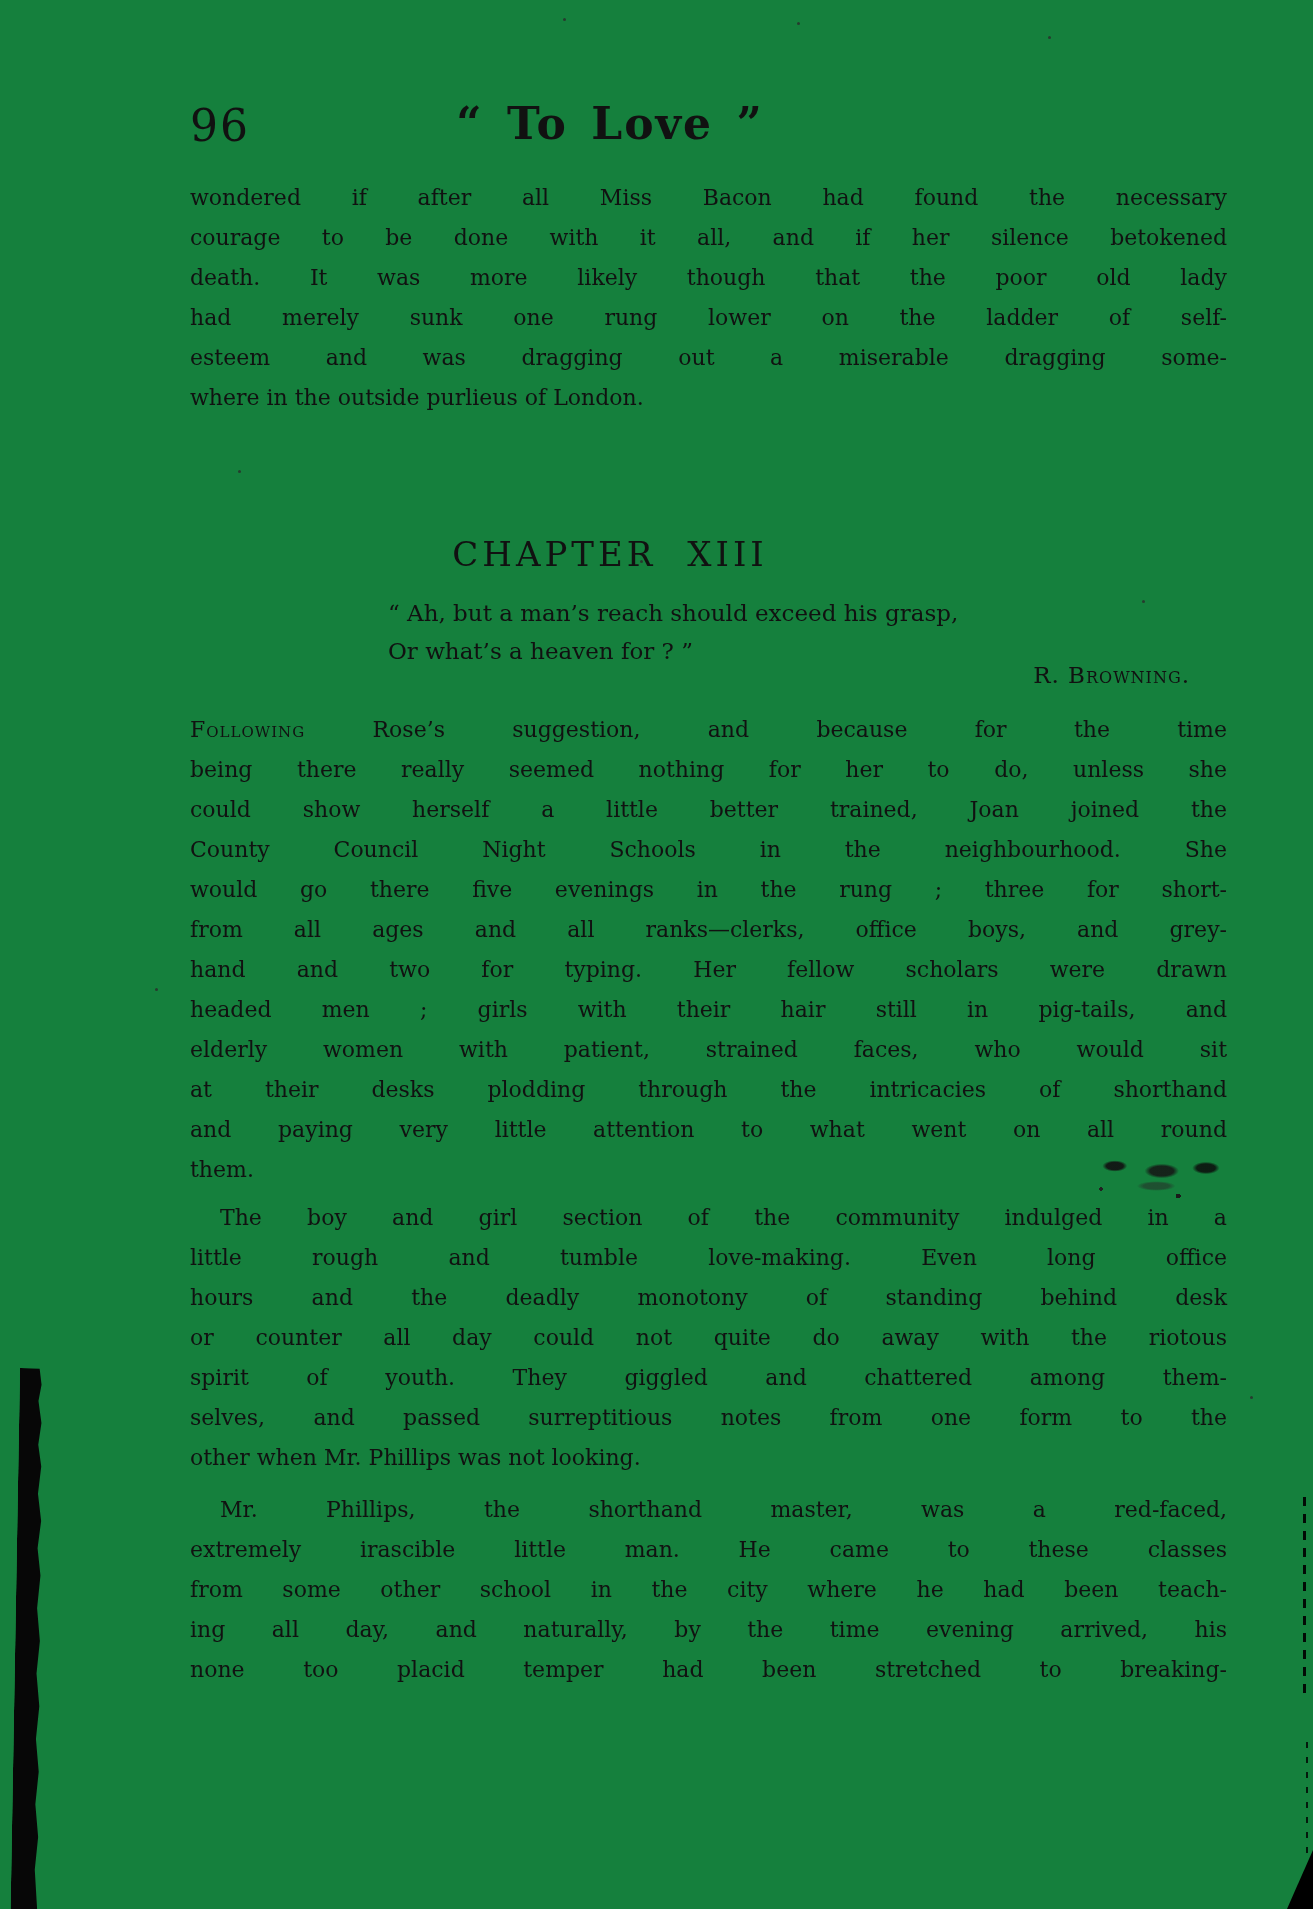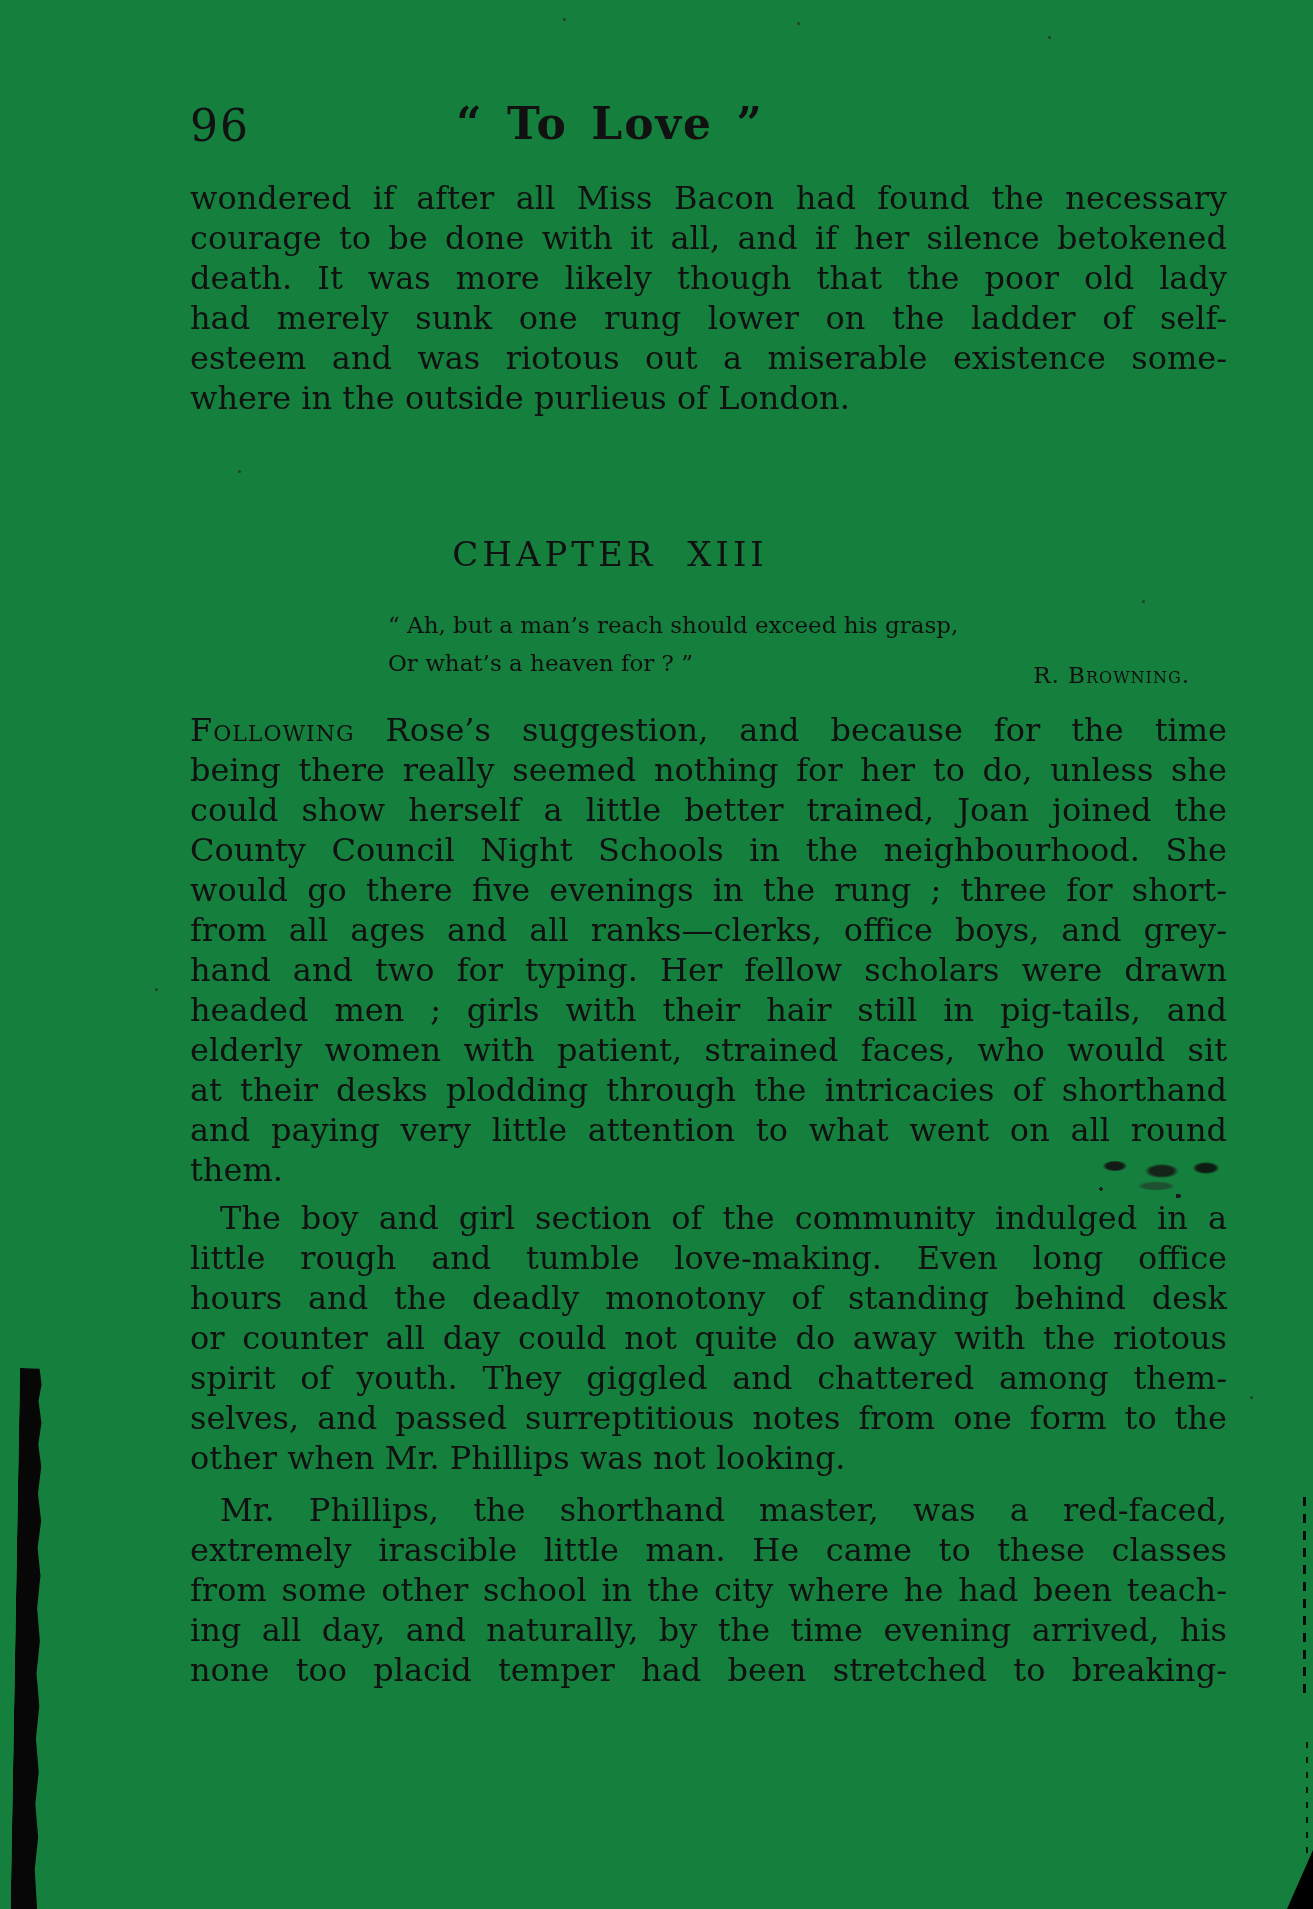--- a/index.html
+++ b/index.html
@@ -18,41 +18,41 @@
   .running-header { position: absolute; top: 98px; left: 190px; width: 1037px; height: 56px; }
   .page-number { position: absolute; left: 0; top: 2px; font-size: 44px; letter-spacing: 2px; }
   .running-title {
     position: absolute; left: 0; width: 840px; text-align: center;
     font-size: 44px; font-weight: bold; letter-spacing: 2px; word-spacing: 6px;
   }
 
   
   .para {
     position: absolute; left: 190px; width: 1037px;
-    font-size: 32px; line-height: 40px;
+    font-size: 22px; line-height: 40px;
   }
   .line { text-align: justify; text-align-last: justify; white-space: normal; }
   .line.end { text-align-last: left; }
   .para-indent .line:first-child { text-indent: 30px; }
 
   .para1 { top: 178px; }
   .para2 { top: 710px; }
   .para3 { top: 1198px; }
   .para4 { top: 1490px; }
 
   .sc { font-variant: small-caps; letter-spacing: 1px; }
 
   
   .chapter-heading {
     position: absolute; top: 534px; left: 190px; width: 840px;
     text-align: center; font-size: 34px; letter-spacing: 4px; word-spacing: 16px;
   }
 
   
-  .epigraph { position: absolute; top: 594px; left: 388px; font-size: 23px; line-height: 38px; margin-top: 12px; }
+  .epigraph { position: absolute; top: 594px; left: 388px; font-size: 23px; line-height: 38px; }
   .epigraph .eline { text-align: left; }
   .attribution {
     position: absolute; top: 662px; left: 700px; width: 490px;
     text-align: right; font-size: 23px;
     font-variant: small-caps; letter-spacing: 1px;
   }
 
   
   .scan-bar {
     position: absolute; left: 20px; top: 1368px; width: 28px; height: 545px;
@@ -98,21 +98,21 @@
   <div class="running-header">
     <div class="page-number">96</div>
     <div class="running-title">“ To Love ”</div>
   </div>
 
   <div class="para para1">
       <div class="line">wondered if after all Miss Bacon had found the necessary</div>
       <div class="line">courage to be done with it all, and if her silence betokened</div>
       <div class="line">death.  It was more likely though that the poor old lady</div>
       <div class="line">had merely sunk one rung lower on the ladder of self-</div>
-      <div class="line">esteem and was riotous out a miserable existence some-</div>
+      <div class="line">esteem and was dragging out a miserable dragging some-</div>
       <div class="line end">where in the outside purlieus of London.</div>
     </div>
 
   <div class="chapter-heading">CHAPTER XIII</div>
 
   <div class="epigraph">
     <div class="eline">“ Ah, but a man’s reach should exceed his grasp,</div>
     <div class="eline">Or what’s a heaven for ? ”</div>
   </div>
   <div class="attribution">R. Browning.</div>

